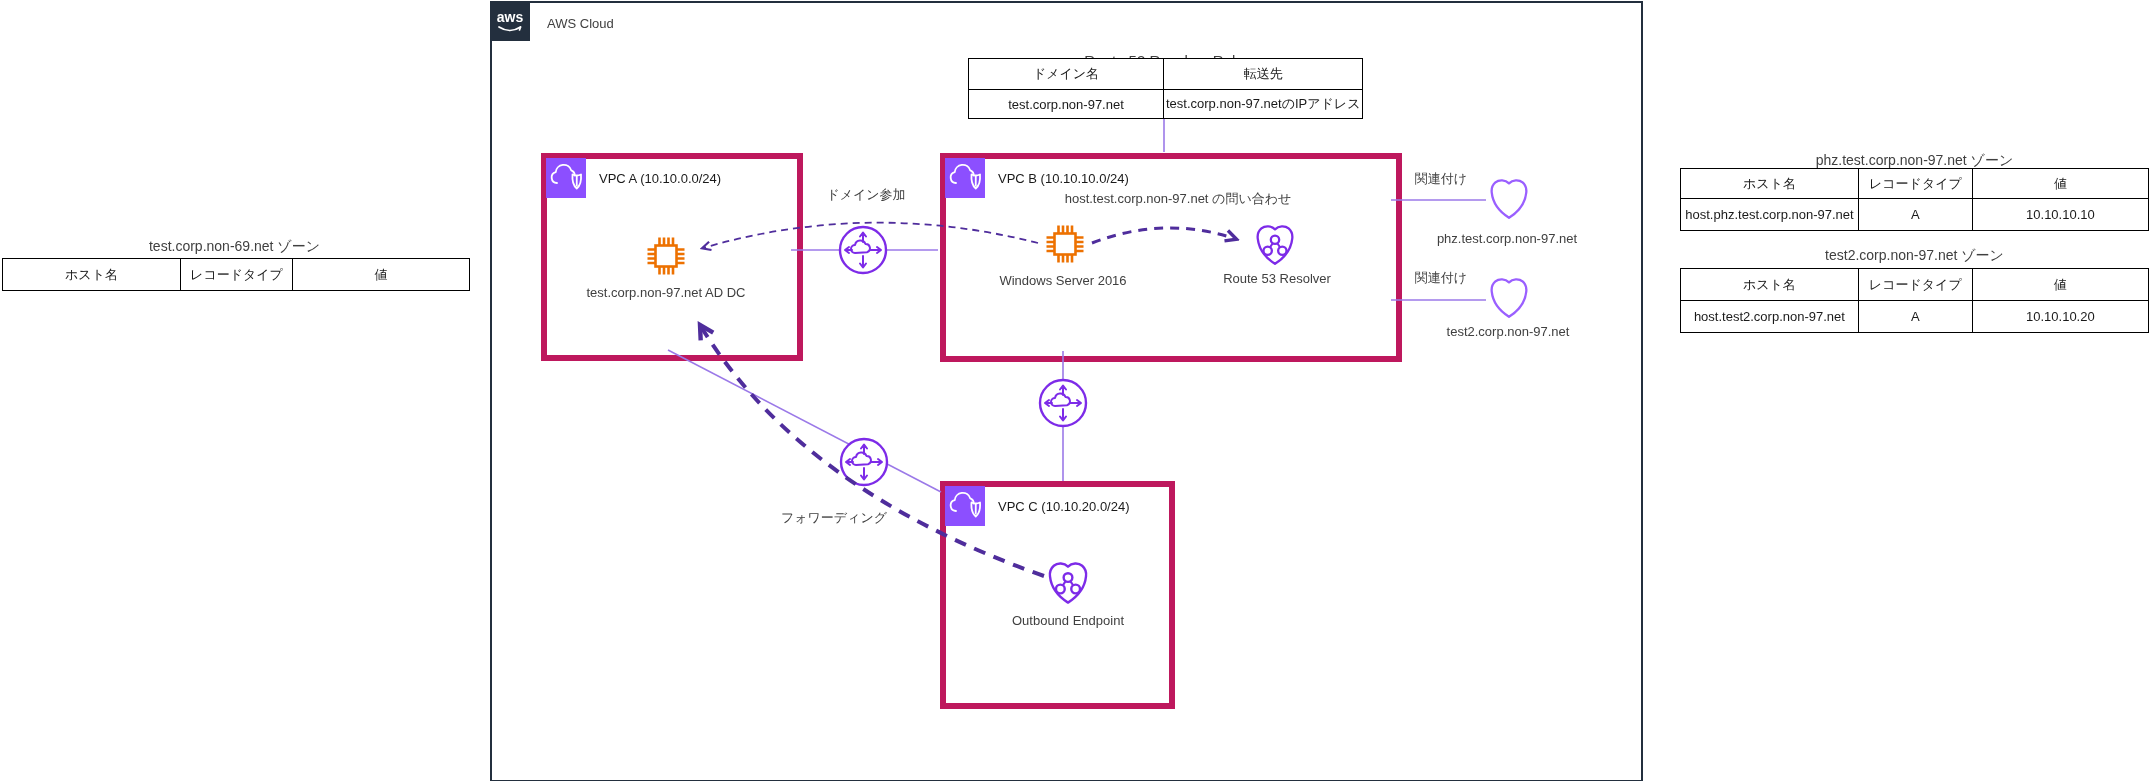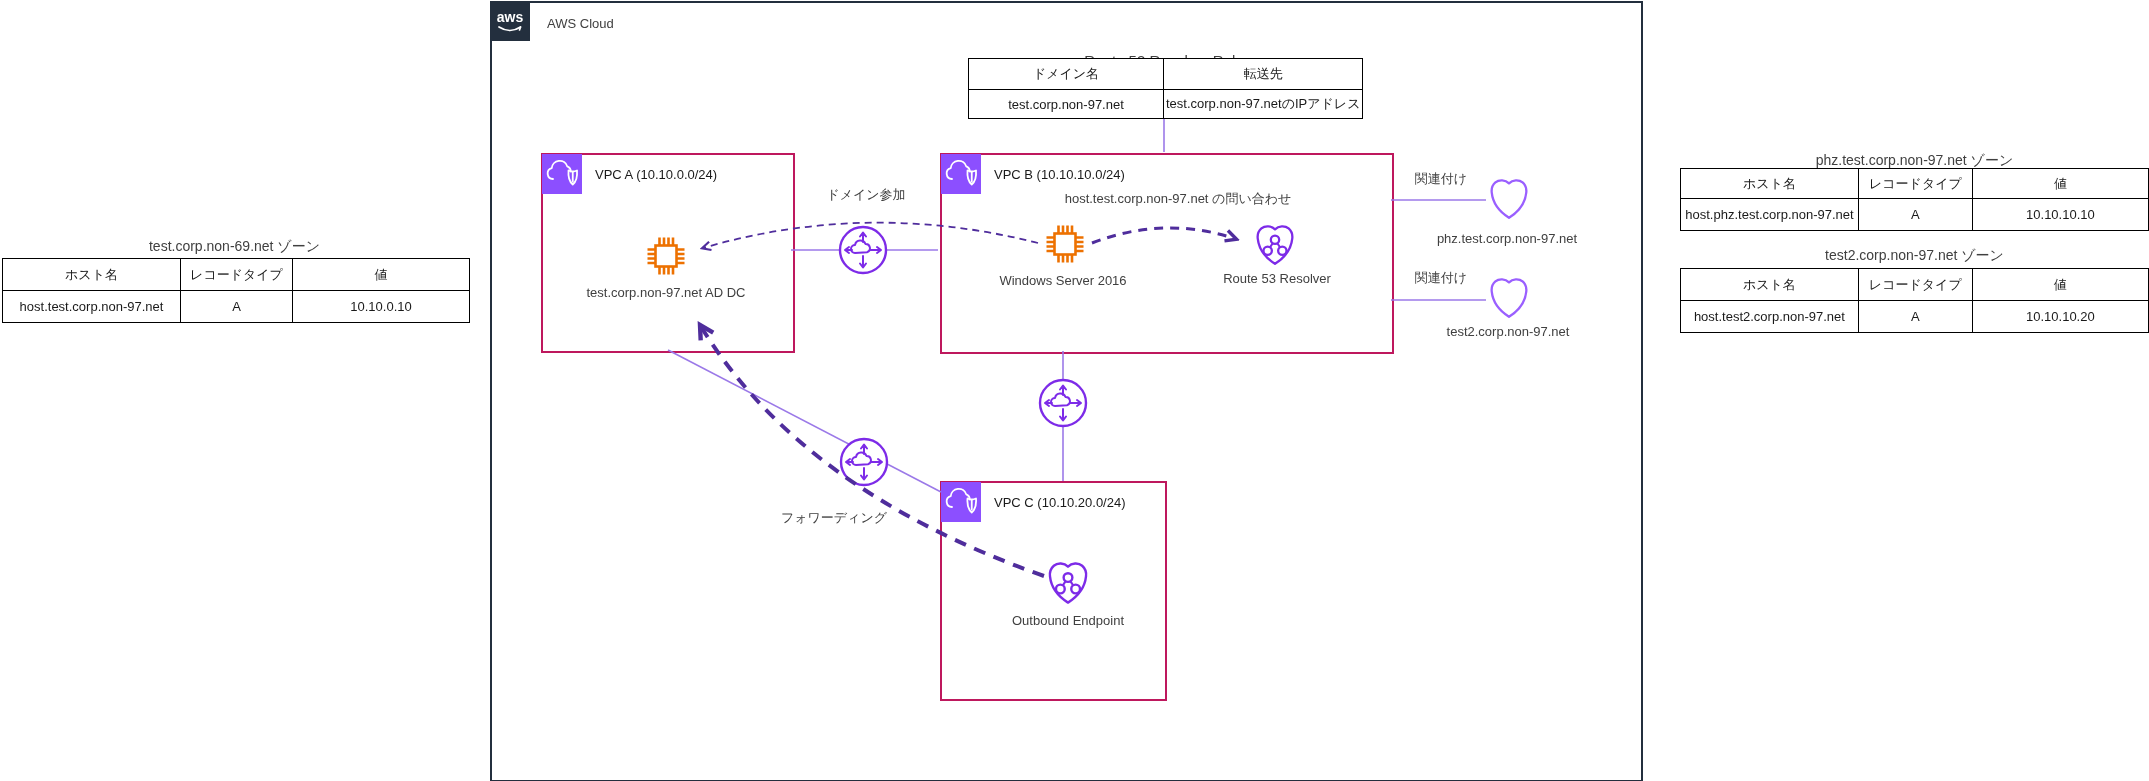--- a/index.html
+++ b/index.html
@@ -3,21 +3,21 @@
 <meta charset="utf-8">
 <style>
   html,body{margin:0;padding:0;background:#fff;}
   #canvas{
     position:relative;width:2149px;height:781px;background:#fff;overflow:hidden;
     font-family:"Liberation Sans","DejaVu Sans",sans-serif;color:#1a1a1a;
   }
   .lbl{position:absolute;font-size:13px;line-height:1.25;color:#404040;white-space:nowrap;}
   .ctr{text-align:center;}
   .ttl{font-size:14px;}
-  .vpc{position:absolute;border:2px solid #be185d;background:transparent;}
+  .vpc{position:absolute;border:6px solid #be185d;background:transparent;}
   .vpc-corner{position:absolute;left:-1px;top:-1px;width:40px;height:40px;background:#8C4FFF;}
   .vpc-label{position:absolute;left:52px;top:12px;font-size:13px;white-space:nowrap;}
   .cloud-frame{position:absolute;left:490px;top:1px;width:1149px;height:777px;border:2px solid #232F3E;}
   .aws-logo{position:absolute;left:-2px;top:-2px;width:40px;height:40px;background:#232F3E;}
   .dtable{position:absolute;border-collapse:collapse;background:#fff;table-layout:fixed;}
   .dtable td{border:1px solid #000;text-align:center;font-size:13px;padding:0 2px;vertical-align:middle;overflow:hidden;white-space:nowrap;}
   .ico{position:absolute;}
   svg.overlay{position:absolute;left:0;top:0;z-index:5;pointer-events:none;}
 </style>
 </head>
@@ -150,25 +150,20 @@
     <colgroup>
         <col style="width:178px">
         <col style="width:112px">
         <col style="width:177px">
       </colgroup>
     <tbody>
         <tr style="height:32px;">
       <td>ホスト名</td>
       <td>レコードタイプ</td>
       <td>値</td>
-    </tr>
-    <tr style="height:32px;">
-      <td>host.test.corp.non-97.net</td>
-      <td>A</td>
-      <td>10.10.0.10</td>
     </tr>
   </tbody>
     </table>
 
   <div class="lbl ctr ttl" style="left:1680px;top:152px;width:469px;">phz.test.corp.non-97.net ゾーン</div>
   <table class="dtable" style="left:1680px;top:168px;">
     <colgroup>
         <col style="width:178px">
         <col style="width:114px">
         <col style="width:177px">

